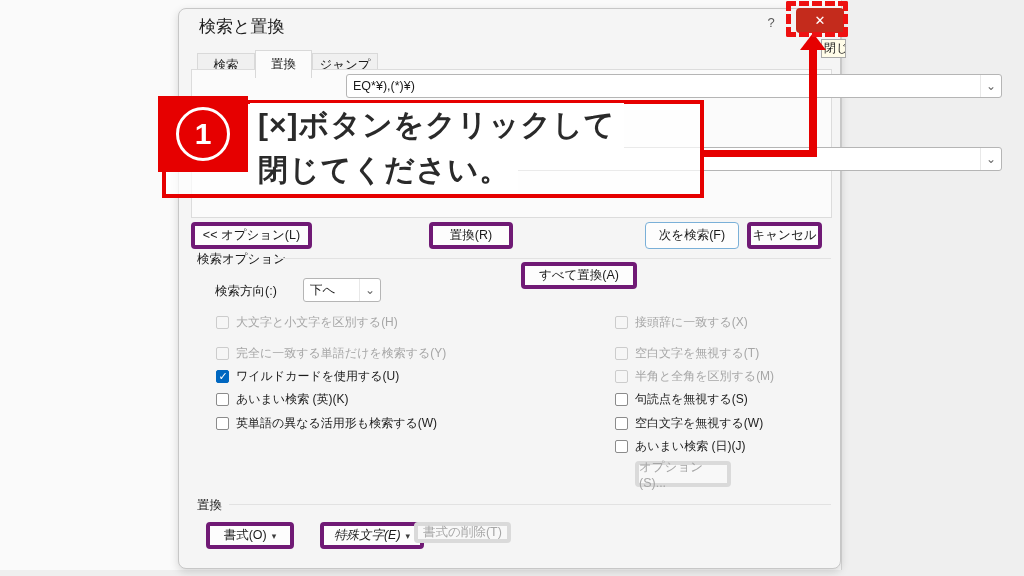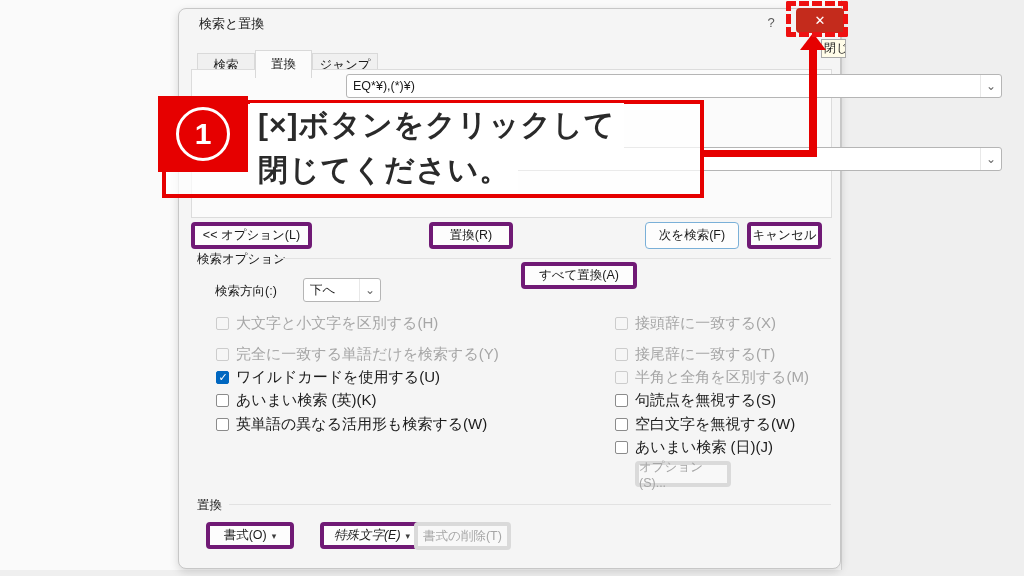--- a/index.html
+++ b/index.html
@@ -4,21 +4,21 @@
 <style>
   html,body{margin:0;padding:0;}
   body{width:1024px;height:576px;background:#fafafa;font-family:"Liberation Sans","DejaVu Sans",sans-serif;position:relative;overflow:hidden;}
   .abs{position:absolute;}
   .page{position:absolute;left:0;top:0;width:1024px;height:576px;}
 
   .right-bg{left:841px;top:0;width:183px;height:576px;background:#efefef;border-left:1px solid #d8d8d8;}
   .bottom-strip{left:0;top:570px;width:1024px;height:6px;background:#efefef;}
 
   .dialog{left:178px;top:8px;width:663px;height:561px;background:#f5f5f5;border:1px solid #c7c7c7;border-radius:8px;box-shadow:0 3px 8px rgba(0,0,0,0.15);box-sizing:border-box;}
-  .dlg-title{left:198px;top:14px;font-size:13px;color:#1b1b1b;}
+  .dlg-title{left:198px;top:14px;font-size:17px;color:#1b1b1b;}
   .help-btn{left:757px;top:10px;width:26px;height:22px;display:flex;align-items:center;justify-content:center;color:#5a5a5a;font-size:13px;}
   .close-btn{left:795px;top:7px;width:48px;height:25px;background:#c42b1c;border-radius:4px;display:flex;align-items:center;justify-content:center;color:#fff;font-size:13px;}
 
   .tab{height:25px;top:44px;background:#f0f0f0;border:1px solid #d9d9d9;display:flex;align-items:center;justify-content:center;font-size:12.5px;color:#1b1b1b;box-sizing:border-box;text-align:right;}
   .tab.active{top:41px;height:28px;background:#fbfbfb;border-bottom:none;z-index:2;}
   .tab-page{left:190px;top:68px;width:641px;height:149px;background:#fbfbfb;border:1px solid #dcdcdc;box-sizing:border-box;z-index:1;}
 
   .lbl{font-size:12.5px;color:#1b1b1b;white-space:nowrap;}
   .lbl.gray{color:#a3a3a3;}
   .combo{background:#fff;border:1px solid #b5b5b5;border-radius:3px;display:flex;align-items:center;font-size:12.5px;color:#1b1b1b;box-sizing:border-box;padding-left:6px;z-index:2;}
@@ -26,21 +26,21 @@
   .combo .val{white-space:nowrap;overflow:hidden;}
   .combo .val.gray{color:#a8a8a8;}
 
   .btn{background:#fdfdfd;border:4px solid #701a75;border-radius:4px;display:flex;align-items:center;justify-content:center;font-size:12.5px;color:#1b1b1b;box-sizing:border-box;gap:5px;}
   .btn.default{border:1px solid #7ab0d8;}
   .btn.disabled{color:#a6a6a6;border-color:#dadada;background:#f8f8f8;}
   .btn .marrow{font-size:9px;color:#3c3c3c;}
 
   .hr{height:1px;background:#e2e2e2;}
 
-  .cb-row{display:flex;gap:7px;align-items:center;font-size:15px;color:#1b1b1b;white-space:nowrap;}
+  .cb-row{display:flex;gap:7px;align-items:center;font-size:12px;color:#1b1b1b;white-space:nowrap;}
   .cb-row.disabled{color:#a6a6a6;}
   .cb{width:13px;height:13px;border:1px solid #8b8b8b;background:#fff;border-radius:2px;box-sizing:border-box;flex:0 0 auto;position:relative;}
   .cb-row.disabled .cb{border-color:#cccccc;background:#f6f6f6;}
   .cb.checked{background:#0067c0;border-color:#0067c0;}
   .cb.checked::after{content:"✓";position:absolute;left:1.5px;top:-1.5px;color:#fff;font-size:11px;font-weight:bold;}
 
   
   .ann-box{left:162px;top:100px;width:542px;height:98px;border:4px solid #e60000;background:rgba(255,255,255,0.72);box-sizing:border-box;z-index:20;}
   .ann-badge{left:158px;top:96px;width:90px;height:76px;background:#e60000;z-index:22;display:flex;align-items:center;justify-content:center;}
   .ann-circle{width:48px;height:48px;border:3px solid #fff;border-radius:50%;display:flex;align-items:center;justify-content:center;color:#fff;font-size:30px;font-weight:bold;}
@@ -120,21 +120,21 @@
         <span class="cb"></span>
         <span>英単語の異なる活用形も検索する(W)</span>
       </div>
 
     <div class="abs cb-row disabled" style="left:436px;top:305px;">
         <span class="cb"></span>
         <span>接頭辞に一致する(X)</span>
       </div>
     <div class="abs cb-row disabled" style="left:436px;top:336px;">
         <span class="cb"></span>
-        <span>接尾辞に一致する(T)</span>
+        <span>空白文字を無視する(T)</span>
       </div>
     <div class="abs cb-row disabled" style="left:436px;top:359px;">
         <span class="cb"></span>
         <span>半角と全角を区別する(M)</span>
       </div>
     <div class="abs cb-row" style="left:436px;top:382px;">
         <span class="cb"></span>
         <span>句読点を無視する(S)</span>
       </div>
     <div class="abs cb-row" style="left:436px;top:406px;">
@@ -152,21 +152,21 @@
     <div class="abs hr" style="left:50px;top:495px;width:602px;"></div>
 
     <div class="abs btn" style="left:27px;top:513px;width:88px;height:27px;">
         <span>書式(O)</span>
         <span class="marrow">▾</span>
       </div>
     <div class="abs btn" style="left:141px;top:513px;width:104px;height:27px;font-style:italic;">
         <span>特殊文字(E)</span>
         <span class="marrow">▾</span>
       </div>
-    <div class="abs btn disabled" style="left:235px;top:513px;width:97px;height:28px;">書式の削除(T)</div>
+    <div class="abs btn disabled" style="left:235px;top:513px;width:97px;height:21px;">書式の削除(T)</div>
   </div>
 
   <div class="abs tooltip">閉じ</div>
 
   <div class="abs ann-box"></div>
   <div class="abs ann-badge">
     <div class="ann-circle">1</div>
   </div>
   <div class="abs ann-line" style="left:250px;top:103px;">[×]ボタンをクリックして</div>
   <div class="abs ann-line" style="left:250px;top:148px;">閉じてください。</div>

